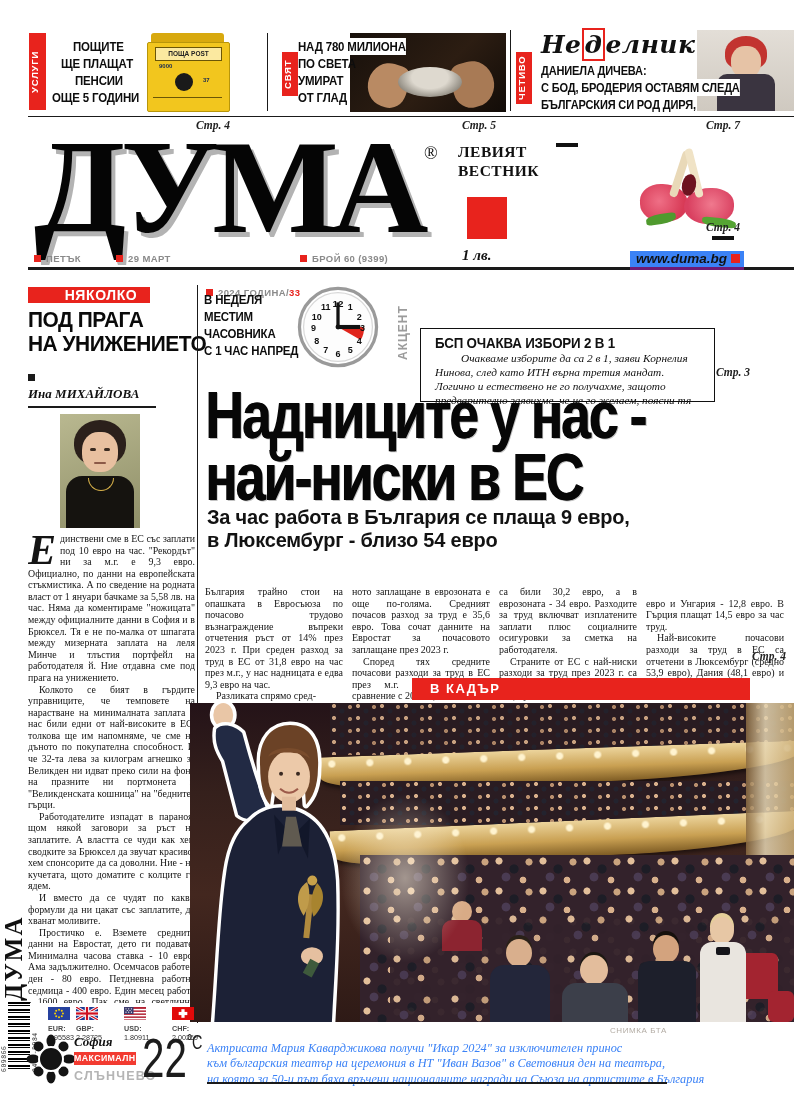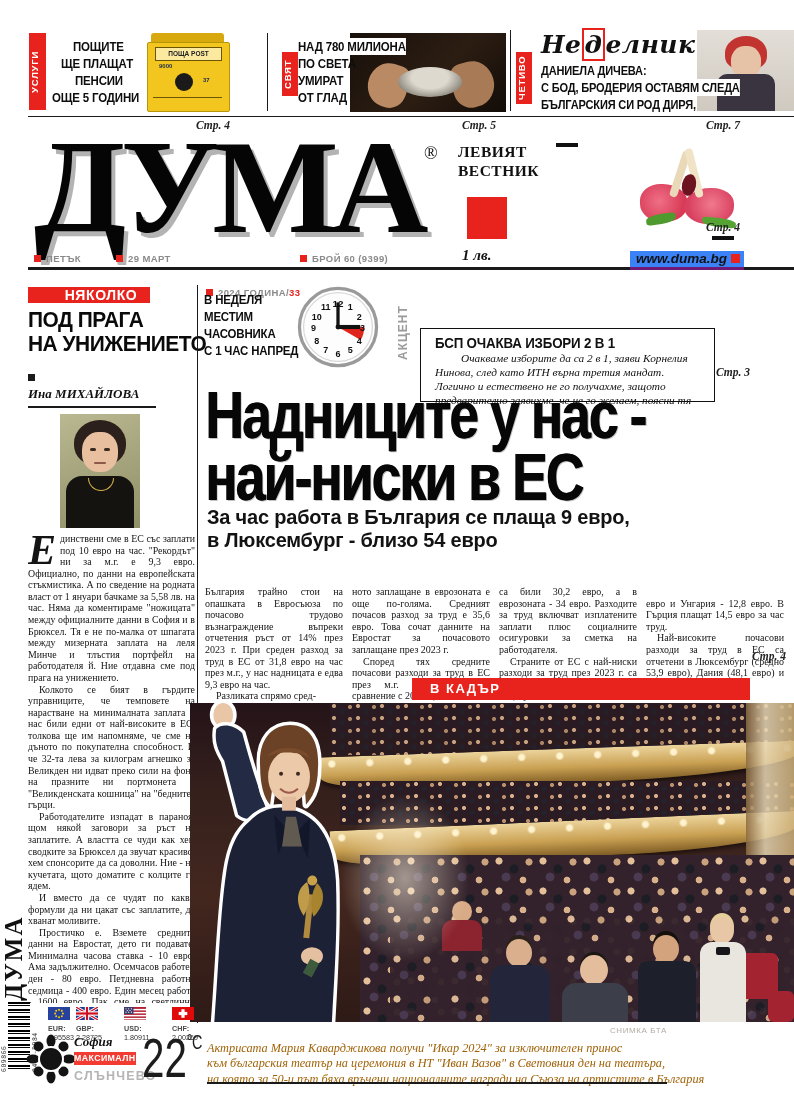--- a/index.html
+++ b/index.html
@@ -69,21 +69,21 @@
      background-size:24px 12px;}
   .balcony{background-image:
      radial-gradient(circle at 12px 7px,#fff3cf 2.6px,rgba(255,243,207,0) 4.5px),
      linear-gradient(180deg,#ecd49c 0%,#c9a052 55%,#7e5c24 100%);
      background-size:38px 100%,100% 100%;
      box-shadow:0 3px 4px rgba(0,0,0,.5);}
   .pillar{background:linear-gradient(90deg,#8a6a40,#e7d7b4 40%,#cdb07a);}
   .seatred{background:#a32430;border-radius:6px;}
   .head{border-radius:50%;position:absolute;}
   .credit{font-size:8px;color:#b3aca4;letter-spacing:.6px;}
-  .caption{font-family:"Liberation Serif",serif;font-style:italic;font-size:12.3px;line-height:1.25;color:#a16207;}
+  .caption{font-family:"Liberation Serif",serif;font-style:italic;font-size:12.3px;line-height:1.25;color:#3b82f6;}
   
   .cur-code,.cur-val{font-size:7.2px;font-weight:700;color:#4a4a4a;line-height:1.25;}
   .cur-val{color:#303030;font-weight:400;}
   .city{font-family:"Liberation Serif",serif;font-style:italic;font-weight:700;font-size:13px;}
   .maxchip{background:#f23b31;color:#fff;font-size:8.8px;font-weight:700;letter-spacing:.4px;
            text-align:center;line-height:13px;}
   .cond-gray{font-size:12.5px;font-weight:700;color:#b5b5b5;letter-spacing:1.2px;}
   .temp{font-size:56px;font-weight:400;color:#1c1c1c;transform:scaleX(.72);transform-origin:0 0;line-height:1;}
   .temp .unit{font-size:20px;vertical-align:28px;letter-spacing:-1px;}
   .spine{writing-mode:vertical-rl;transform:rotate(180deg);font-family:"Liberation Serif",serif;

